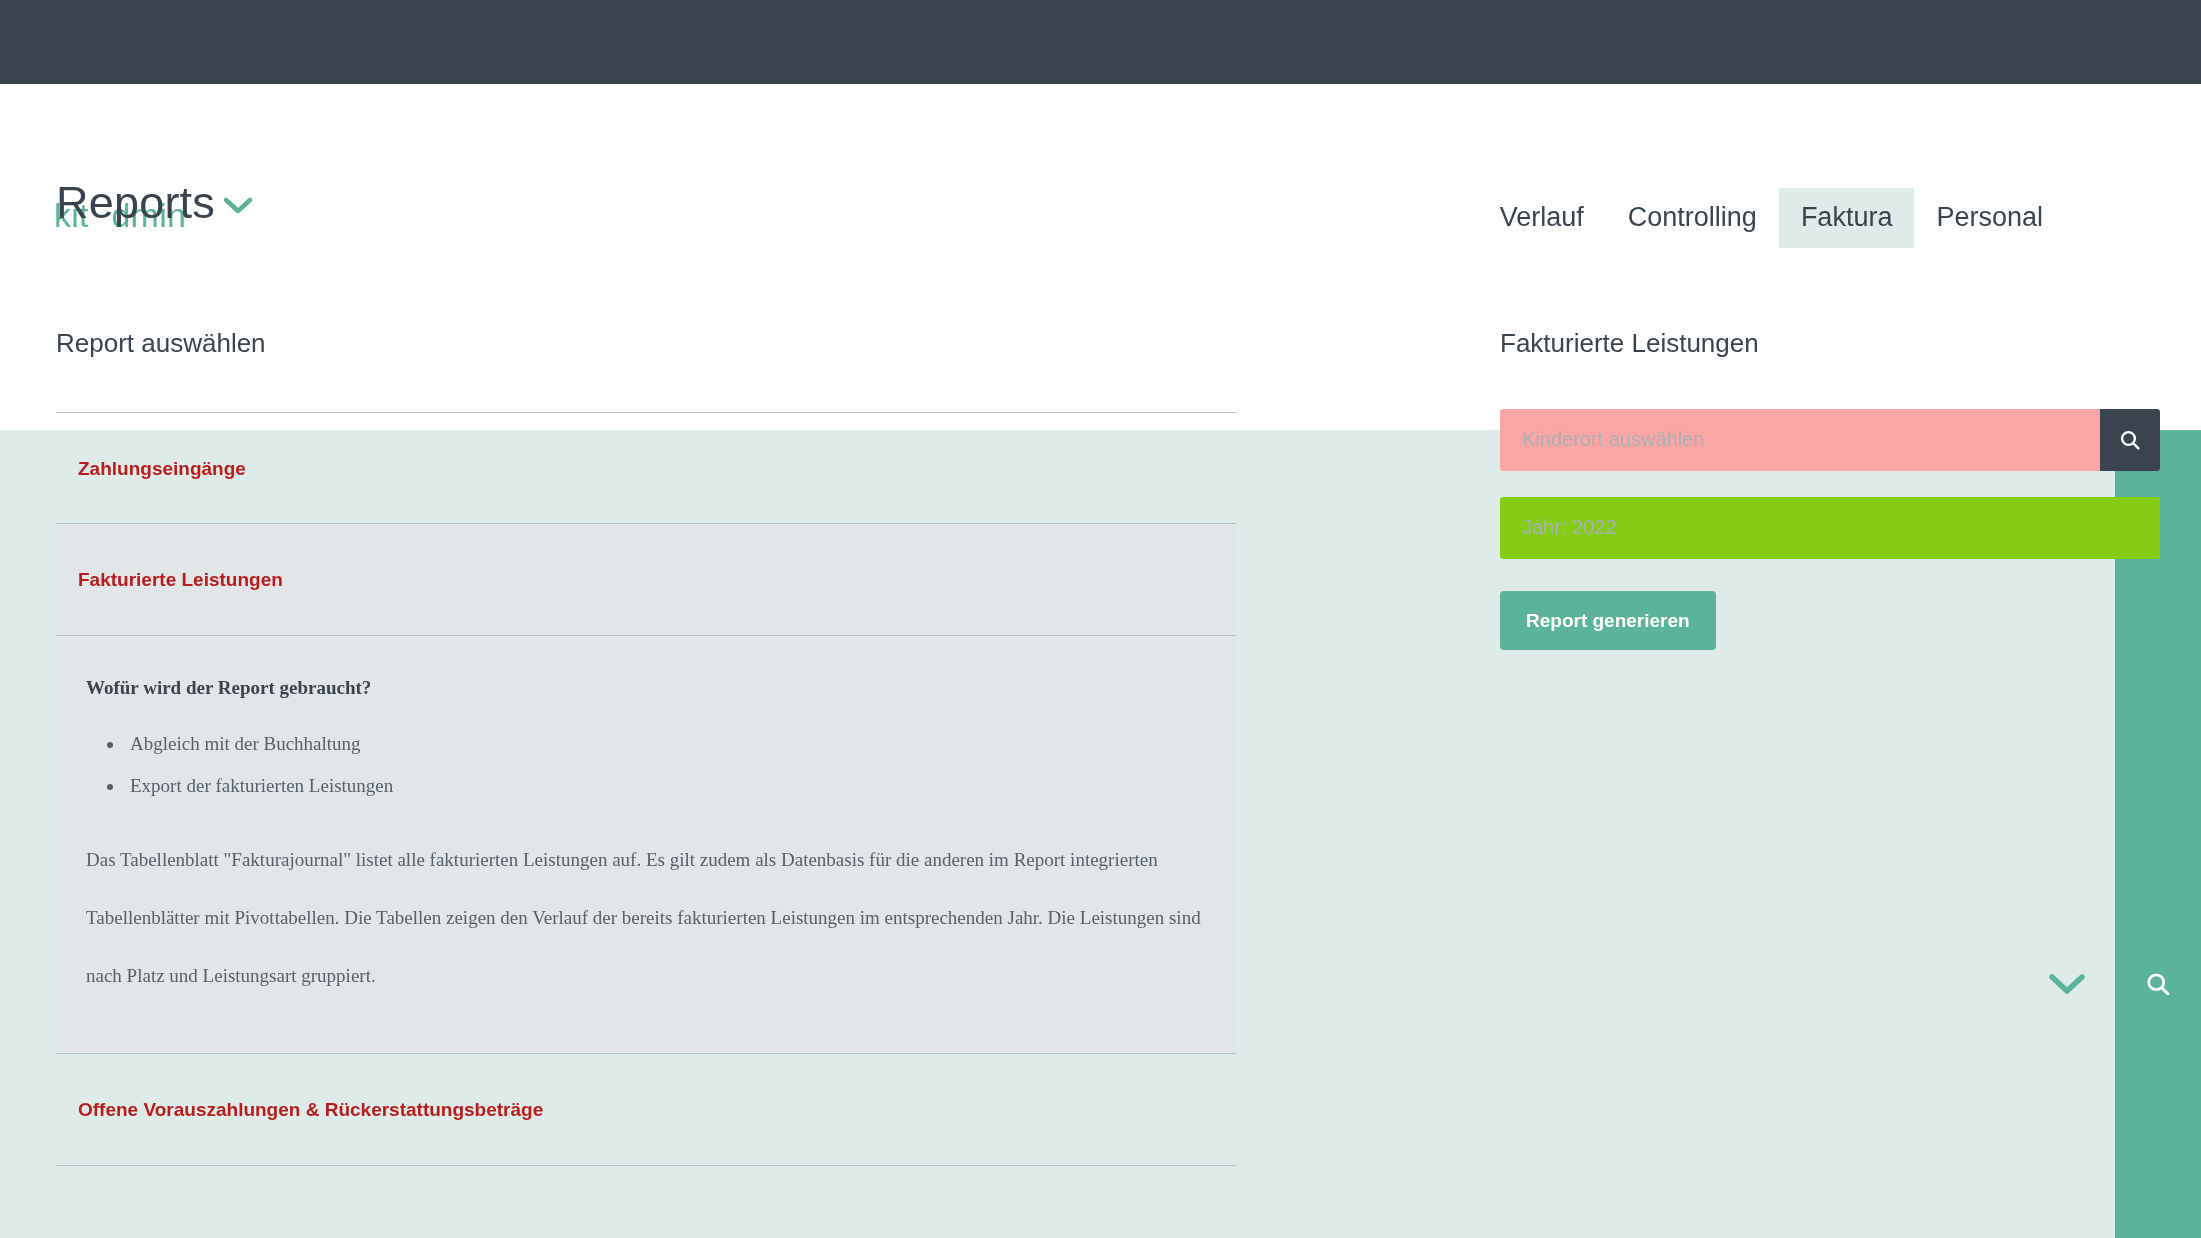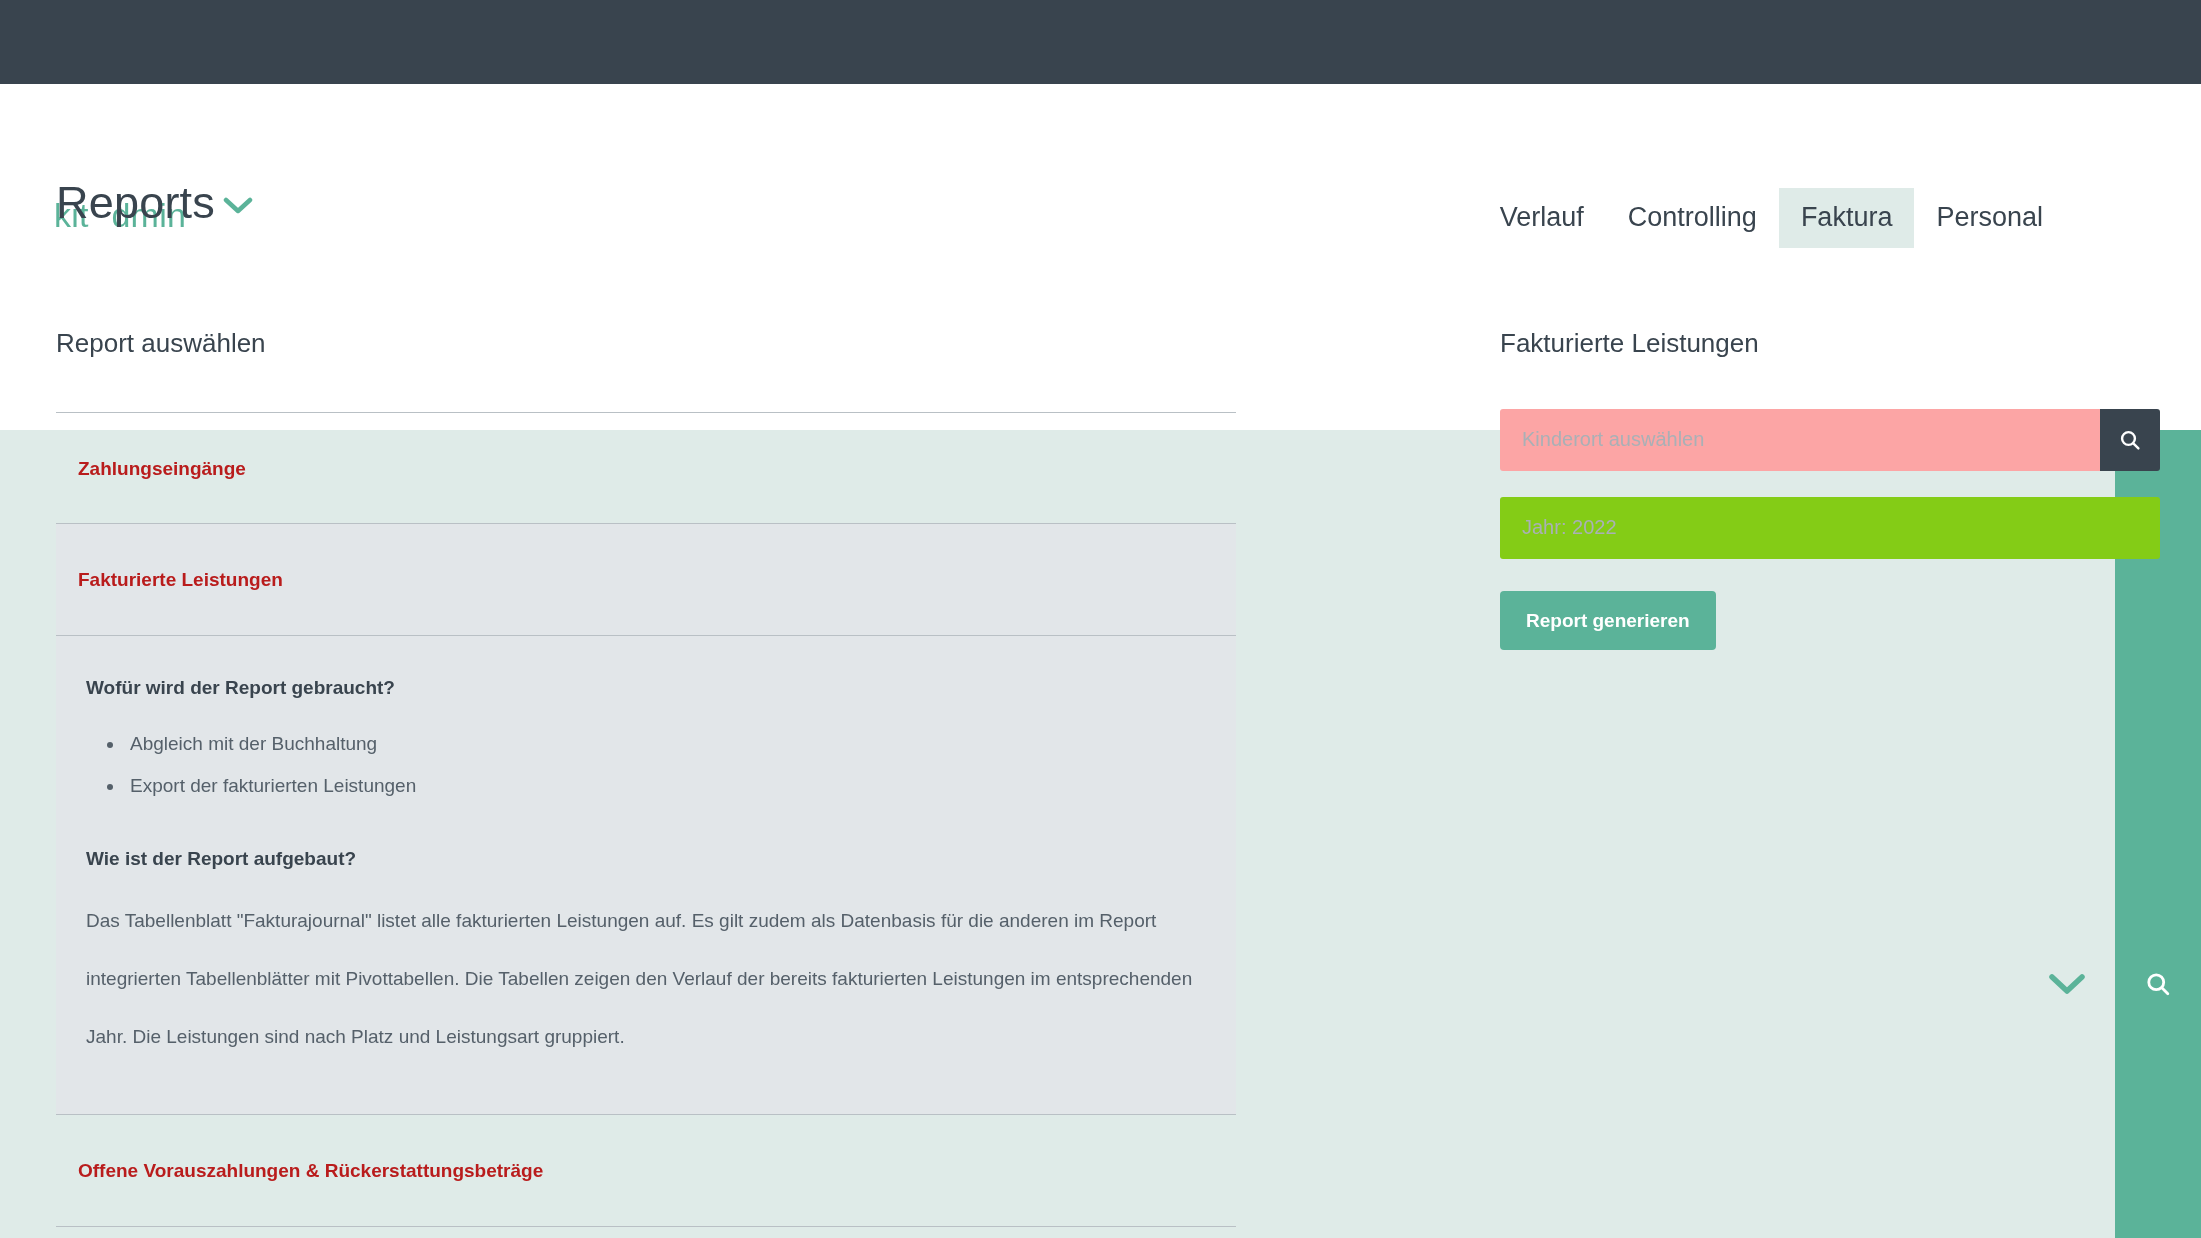--- a/index.html
+++ b/index.html
@@ -189,20 +189,21 @@
     border-top: 1px solid #b9c0c5;
     border-bottom: 1px solid #b9c0c5;
     padding: 46px 0 46px 22px;
     margin-top: -1px;
   }
 
   .report-detail {
     background: #e2e6e9;
     border-bottom: 1px solid #b9c0c5;
     padding: 42px 26px 48px 30px;
+    font-family: Liberation Serif, serif;
   }
   .detail-h {
     font-size: 19px;
     font-weight: 700;
     color: #39444e;
     line-height: 1;
   }
   .detail-list {
     list-style: none;
     margin-top: 26px;
@@ -377,21 +378,20 @@
         <div class="report-row selected">
           <div class="report-row-label">Fakturierte Leistungen</div>
         </div>
 
         <div class="report-detail">
           <div class="detail-h">Wofür wird der Report gebraucht?</div>
           <ul class="detail-list">
             <li>Abgleich mit der Buchhaltung</li>
             <li>Export der fakturierten Leistungen</li>
           </ul>
-          <div class="detail-h detail-h2">Wie ist der Report aufgebaut?</div>
           <div class="detail-p">Das Tabellenblatt "Fakturajournal" listet alle fakturierten Leistungen auf. Es gilt zudem als Datenbasis für die anderen im Report integrierten Tabellenblätter mit Pivottabellen. Die Tabellen zeigen den Verlauf der bereits fakturierten Leistungen im entsprechenden Jahr. Die Leistungen sind nach Platz und Leistungsart gruppiert.</div>
         </div>
 
         <div class="report-row divided">
           <div class="report-row-label">Offene Vorauszahlungen &amp; Rückerstattungsbeträge</div>
         </div>
 
         <div class="report-row">
           
         </div>

